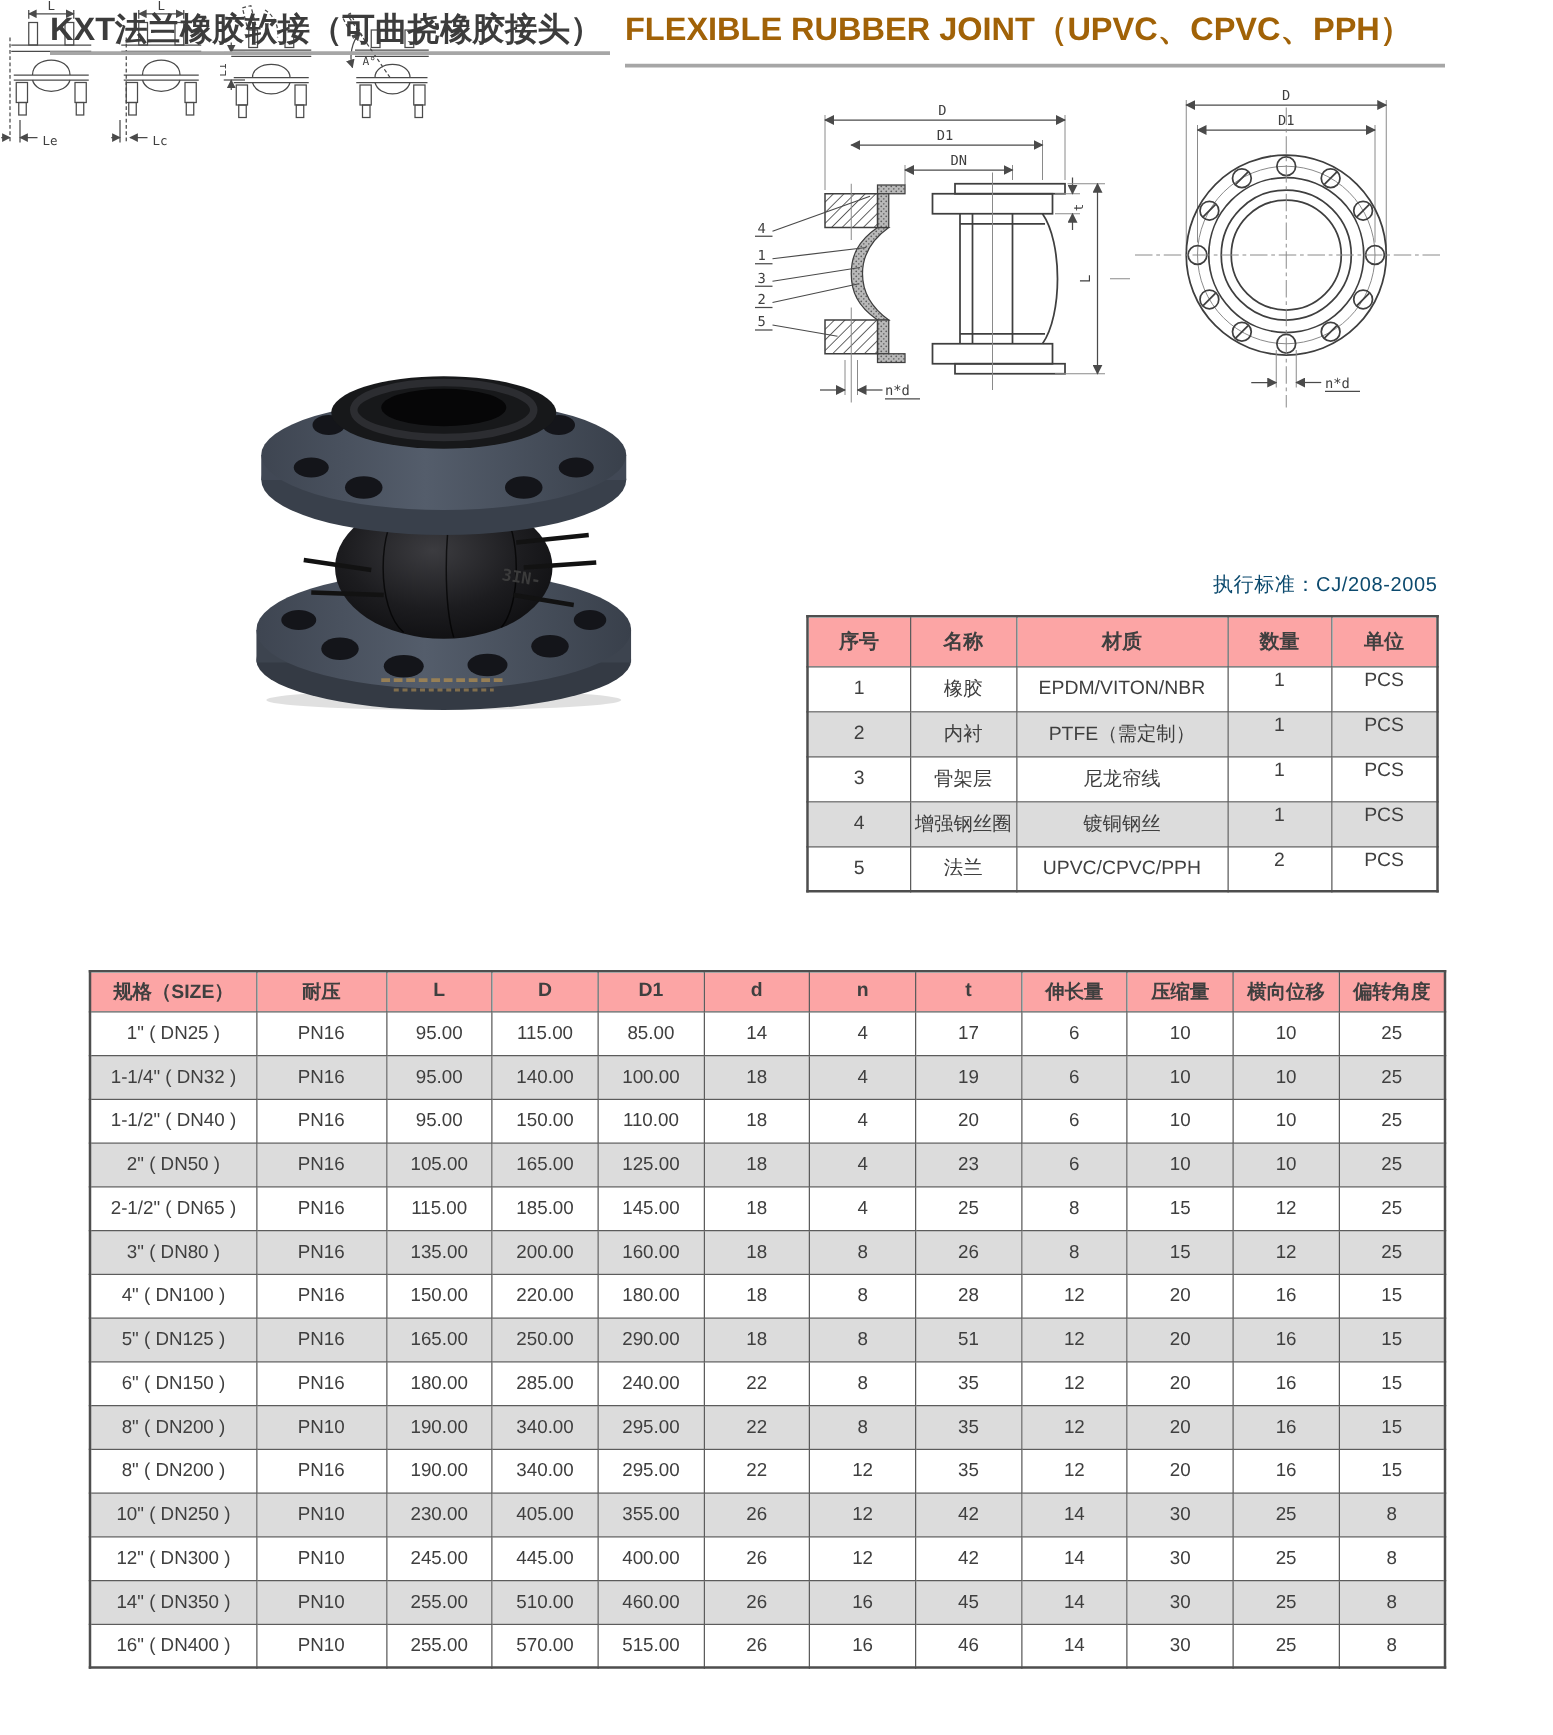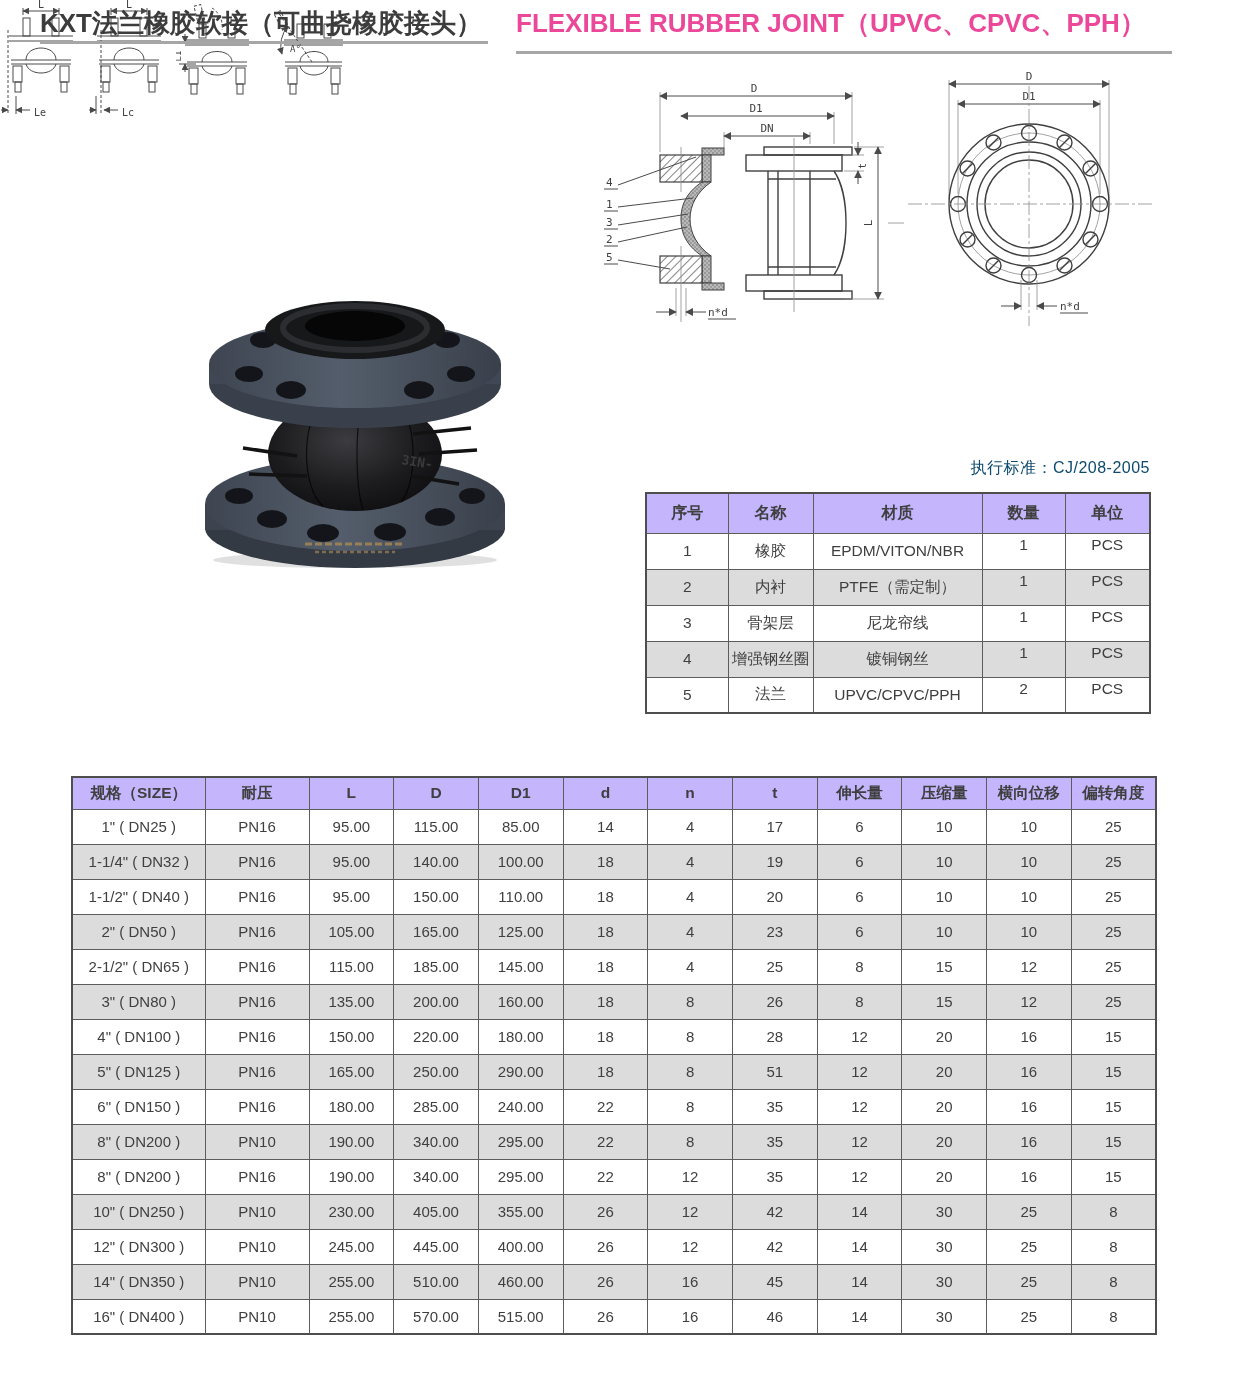--- a/index.html
+++ b/index.html
@@ -3,43 +3,43 @@
 <meta charset="utf-8">
 <style>
   * { margin:0; padding:0; box-sizing:border-box; }
   body { background:#ffffff; font-family:"Liberation Sans", sans-serif; }
   .page { position:relative; width:1242px; height:1388px; background:#ffffff; overflow:hidden; }
 
   
   .titlebar { position:absolute; left:40px; top:6px; width:1170px; white-space:nowrap; }
   .title-zh { display:inline-block; font-size:26px; font-weight:bold; color:#3c3c3c;
               padding-right:6px; border-bottom:3px solid #a6a6a6; }
-  .title-en { display:inline-block; font-size:26px; font-weight:bold; color:#ec4899;
-              margin-left:28px; padding-bottom:10px; padding-right:26px; border-bottom:3px solid #a6a6a6; }
+  .title-en { display:inline-block; font-size:26px; font-weight:bold; color:#a16207;
+              margin-left:12px; padding-bottom:10px; padding-right:26px; border-bottom:3px solid #a6a6a6; }
 
   
   .drw { position:absolute; }
   #section-view { left:596px; top:64px; width:312px; height:272px; }
   #flange-view  { left:902px; top:64px; width:258px; height:272px; }
   #photo        { left:205px; top:288px; width:300px; height:282px; }
   #motions      { left:680px; top:334px; width:348px; height:128px; display:flex; gap:6px; }
   #motions svg  { width:82px; height:128px; }
 
   svg text { font-family:"DejaVu Sans Mono","Liberation Mono", monospace; fill:#3f3f3f; }
   .dim { stroke:#4a4a4a; stroke-width:1; fill:none; }
   .thin { stroke:#8a8a8a; stroke-width:0.8; fill:none; }
   .out { stroke:#3f3f3f; stroke-width:1.4; fill:none; }
 
   
   #standard-note { position:absolute; right:92px; top:458px; font-size:16px; color:#0c4a6e; letter-spacing:0.5px; }
 
   
   table { border-collapse:collapse; table-layout:fixed; background:#ffffff; }
   th, td { border:1px solid #5c5c5c; text-align:center; color:#3f3f3f; overflow:hidden; }
-  th { background:#c4b5fd; font-weight:bold; }
+  th { background:#fca5a5; font-weight:bold; }
   tbody tr:nth-child(even) td { background:#dcdcdc; }
 
   #parts-table { position:absolute; left:645px; top:492px; width:504px; border:2px solid #4e4e4e; }
   #parts-table th { height:40px; font-size:16px; }
   #parts-table td { height:36px; font-size:15.5px; }
   #parts-table td:nth-child(4), #parts-table td:nth-child(5) { vertical-align:top; padding-top:2px; }
 
   #spec-table { position:absolute; left:71px; top:776px; width:1086px; border:2px solid #4e4e4e; }
   #spec-table th { height:32px; font-size:15.5px; }
   #spec-table td { height:35px; font-size:15px; }

